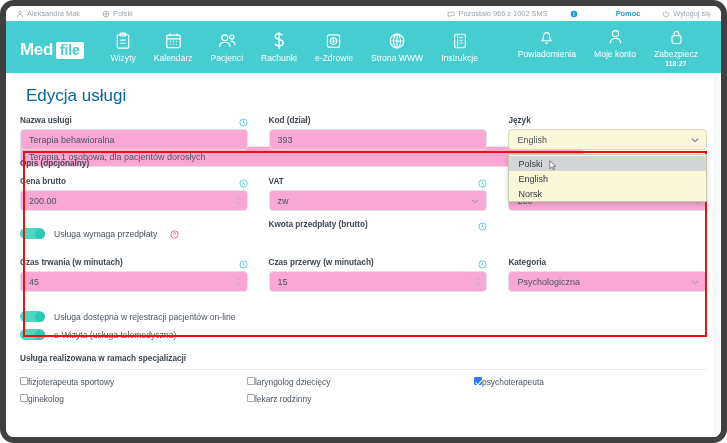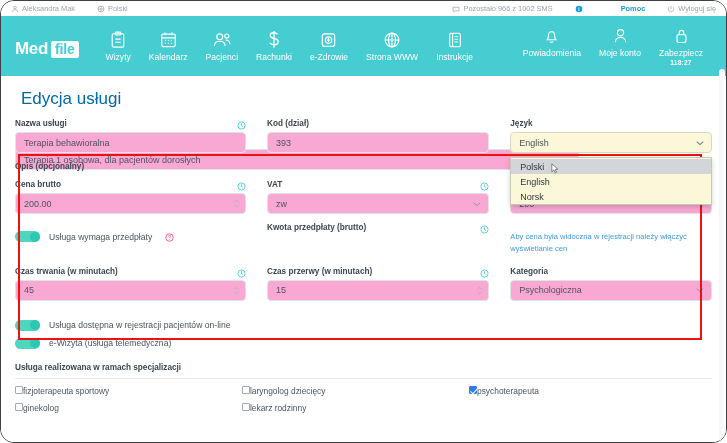--- a/index.html
+++ b/index.html
@@ -9,21 +9,21 @@
     font-family: "Liberation Sans", sans-serif;
     overflow: hidden;
   }
 
   .app-window {
     position: relative;
     width: 727px; height: 443px;
     background: #ffffff;
     border-radius: 14px;
     overflow: hidden;
-    border: 1px solid #404040;
+    border: 6px solid #404040;
   }
 
   
   .utility-bar {
     height: 15px;
     background: #ffffff;
     display: flex;
     align-items: center;
     font-size: 7.4px;
     color: #9aa3ab;
@@ -38,21 +38,21 @@
   }
   .util-item.right { margin-right: 0; }
   .util-spacer { flex: 1; }
   .util-ico { display: inline-flex; width: 8px; height: 8px; align-items: center; justify-content: center; }
   .util-ico svg { width: 8px; height: 8px; display: block; }
   .util-help { color: #1d9bd7; font-weight: bold; gap: 38px; }
   .util-help .util-ico { color: #1d9bd7; }
 
   
   .navbar {
-    height: 60px;
+    height: 52px;
     background: #46cdd1;
     display: flex;
     align-items: center;
     padding: 0 14px;
     position: relative;
     z-index: 5;
   }
   .brand {
     display: flex; align-items: center;
     margin-right: 18px;
@@ -594,21 +594,20 @@
             <div class="input input-spin">
               <span>200</span>
               <span class="spinner">
                 <svg width="7" height="11" viewBox="0 0 8 12" fill="none" stroke="currentColor" stroke-width="1">
                     <path d="M1.6 4.6 4 2.2 6.4 4.6"></path>
                     <path d="M1.6 7.4 4 9.8 6.4 7.4"></path>
                   </svg>
               </span>
             </div>
           </div>
-          <div class="note-link" style="margin-top:17px;">Aby cena była widoczna w rejestracji należy włączyć wyświetlanie cen</div>
         </div>
       </div>
 
       <div class="row" style="margin-top:12px;">
 
         <div class="col col-a">
           <div class="field">
             <div class="f-label-row">
               <span class="f-label">Czas trwania (w minutach)</span>
               <span class="clock-ico">

